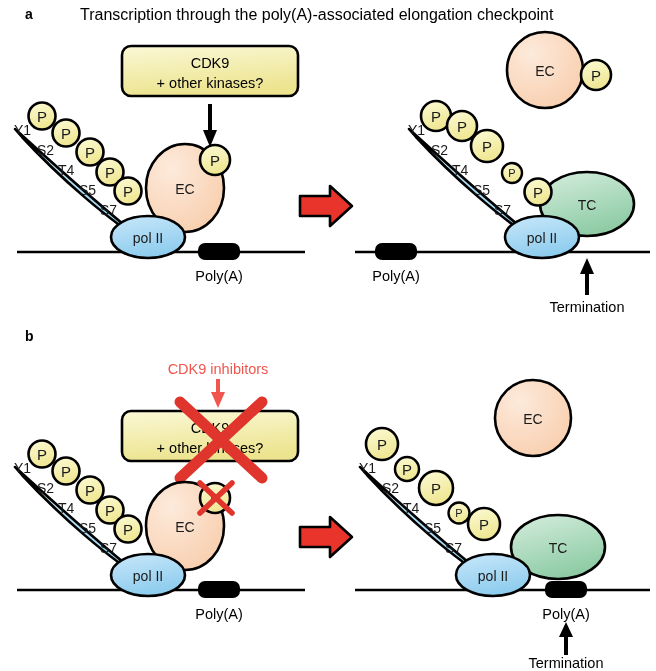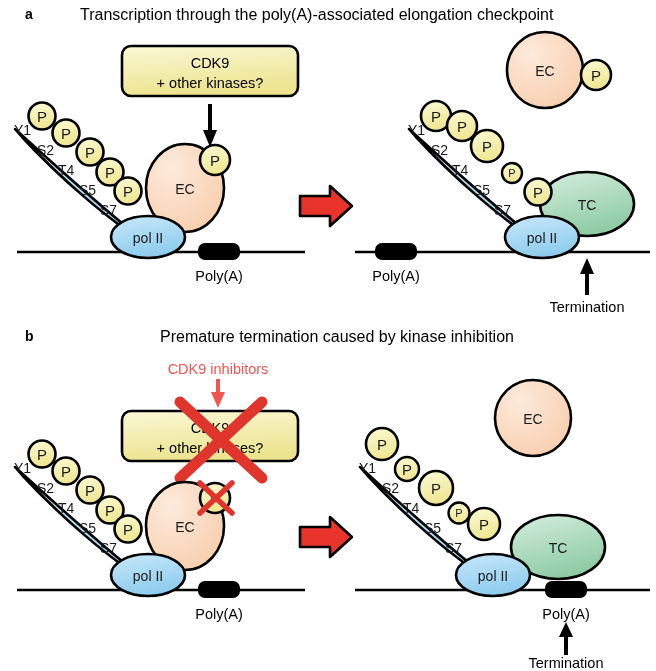--- a/index.html
+++ b/index.html
@@ -260,15 +260,14 @@
 
       <g>
         <line x1="566" y1="655" x2="566" y2="633" stroke="#000" stroke-width="4"></line>
         <path d="M559,637 L573,637 L566,622 Z" fill="#000"></path>
       </g>
       <text class="cap" x="566" y="668" text-anchor="middle">Termination</text>
     </g>
   </svg>
 
   <div class="panel-letter" style="left:25px;top:328px;">b</div>
-  <div class="panel-title" style="left:160px;top:328px;">Premature termination caused by kinase inhibition</div>
 
 </div>
 
 </body></html>

